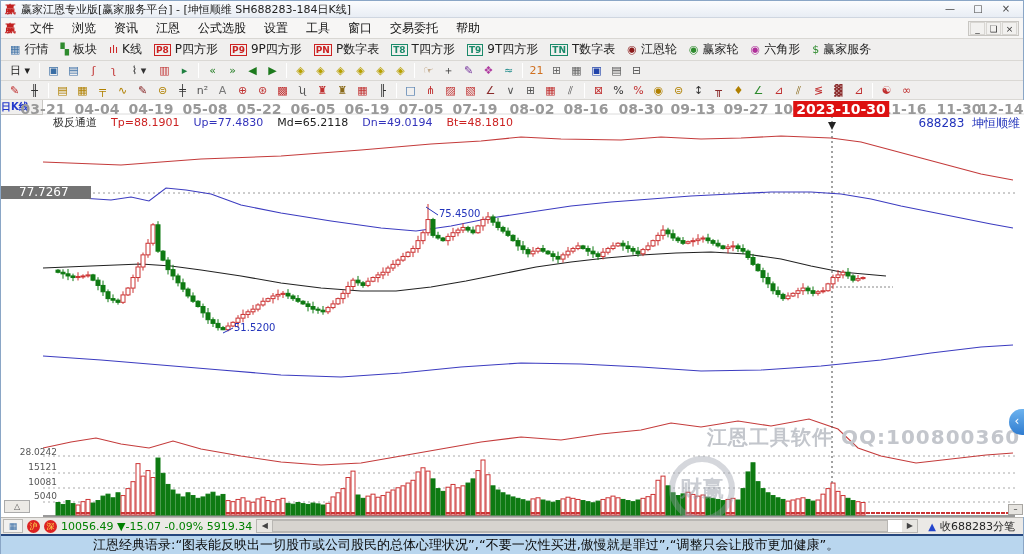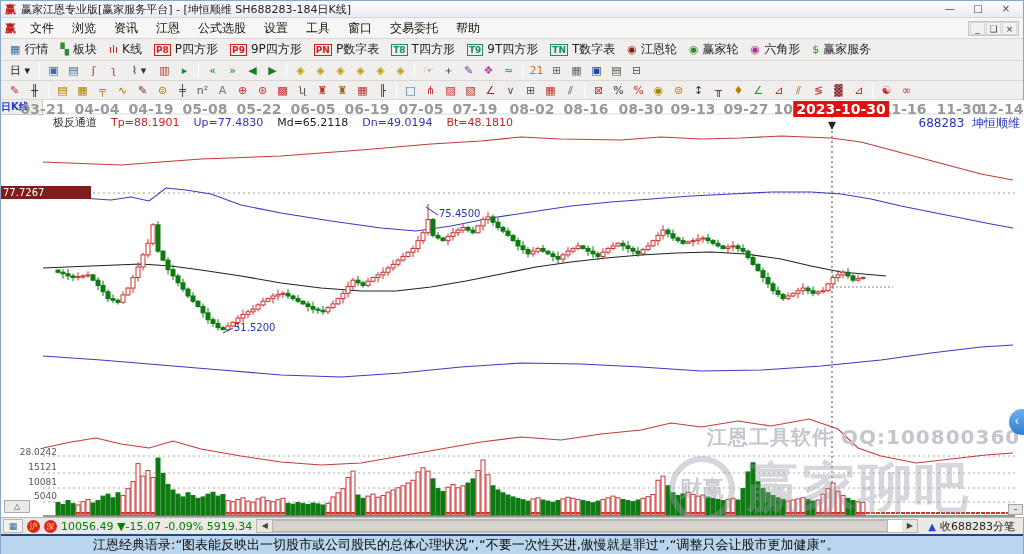--- a/index.html
+++ b/index.html
@@ -34,21 +34,21 @@
 
   
   .chart { position:relative; width:1024px; height:417px; background:#ffffff; overflow:hidden; }
   .chart svg { position:absolute; left:0; top:0; }
   .pane-tab { position:absolute; left:0; top:0; width:42px; height:15px; background:#f0efee; border-right:1px solid #c9c7c3; border-bottom:1px solid #c9c7c3; color:#2238cc; font-size:10px; font-weight:bold; text-align:left; line-height:14px; }
   .date-label { position:absolute; top:1px; transform:translateX(-50%); font-size:14px; color:#999; white-space:nowrap;font-weight:bold; }
   .date-label.hl { background:#dd1111; color:#fff; padding:0 3px; z-index:3; }
   .ind-row { position:absolute; left:52px; top:15px; font-size:11px; white-space:nowrap; }
   .ind-row span { margin-right:14px; }
   .stock-label { position:absolute; right:5px; top:15px; font-size:12px; color:#2233bb; white-space:nowrap; }
-  .price-marker { position:absolute; left:0; top:86px; width:90px; height:13px; background:#7f1d1d; color:#fff; font-size:10px; line-height:13px; padding-left:2px; }
+  .price-marker { position:absolute; left:0; top:86px; width:90px; height:13px; background:#737373; color:#fff; font-size:12px; line-height:13px; padding-left:18px; }
   .axis-label { position:absolute; width:54px; text-align:right; font-size:9px; color:#555; }
   .anno { position:absolute; font-size:10px; color:#2233bb; white-space:nowrap; }
   .wm1 { position:absolute; left:706px; top:324px; font-size:20px; font-weight:bold; color:#c3c6cc; letter-spacing:1px; white-space:nowrap; }
   .wm-brand { position:absolute; left:745px; top:352px; font-size:54px; font-weight:bold; color:rgba(150,156,168,.4); letter-spacing:2px; white-space:nowrap; }
   .wm-logo { position:absolute; left:668px; top:356px; width:66px; height:66px; border:6px solid rgba(150,156,168,.4); border-radius:50%; color:rgba(150,156,168,.5); font-size:22px; font-weight:bold; display:flex; align-items:center; justify-content:center; }
   .corner-btn { position:absolute; left:3px; top:400px; width:26px; height:13px; background:#eceae6; border:1px solid #aaa; font-size:8px; line-height:11px; text-align:center; color:#555; }
   .side-fab { position:absolute; right:0; top:309px; width:16px; height:26px; background:linear-gradient(#6db3ef,#2f7cd0); border-radius:13px 0 0 13px; color:#fff; font-size:12px; line-height:25px; text-align:center; }
   .mini-btn { position:absolute; right:2px; top:404px; width:15px; height:11px; background:#e6e4e0; border:1px solid #a8a6a2; font-size:8px; line-height:9px; text-align:center; color:#333; }
 
   
@@ -973,21 +973,20 @@
         <span class="axis-label" style="left: 2px; top: 362px;">15121</span>
         <span class="axis-label" style="left: 2px; top: 377px;">10081</span>
         <span class="axis-label" style="left: 2px; top: 391px;">5040</span>
       </div>
     <div id="annotations">
         <span class="anno" style="left: 438px; top: 108px;">75.4500</span>
         <span class="anno" style="left: 233px; top: 222px;">51.5200</span>
       </div>
     <div class="wm1">江恩工具软件  QQ:100800360</div>
     <div class="wm-logo">财赢</div>
-    <div class="wm-brand">赢家聊吧</div>
     <div class="corner-btn">△</div>
     <div class="side-fab">‹</div>
     <div class="mini-btn">–</div>
   </div>
 
   <div class="scrollrow">
 
     <span class="srow-btn">▦</span>
     <span class="idx-badge">沪</span>
     <span class="idx-badge">深</span>

